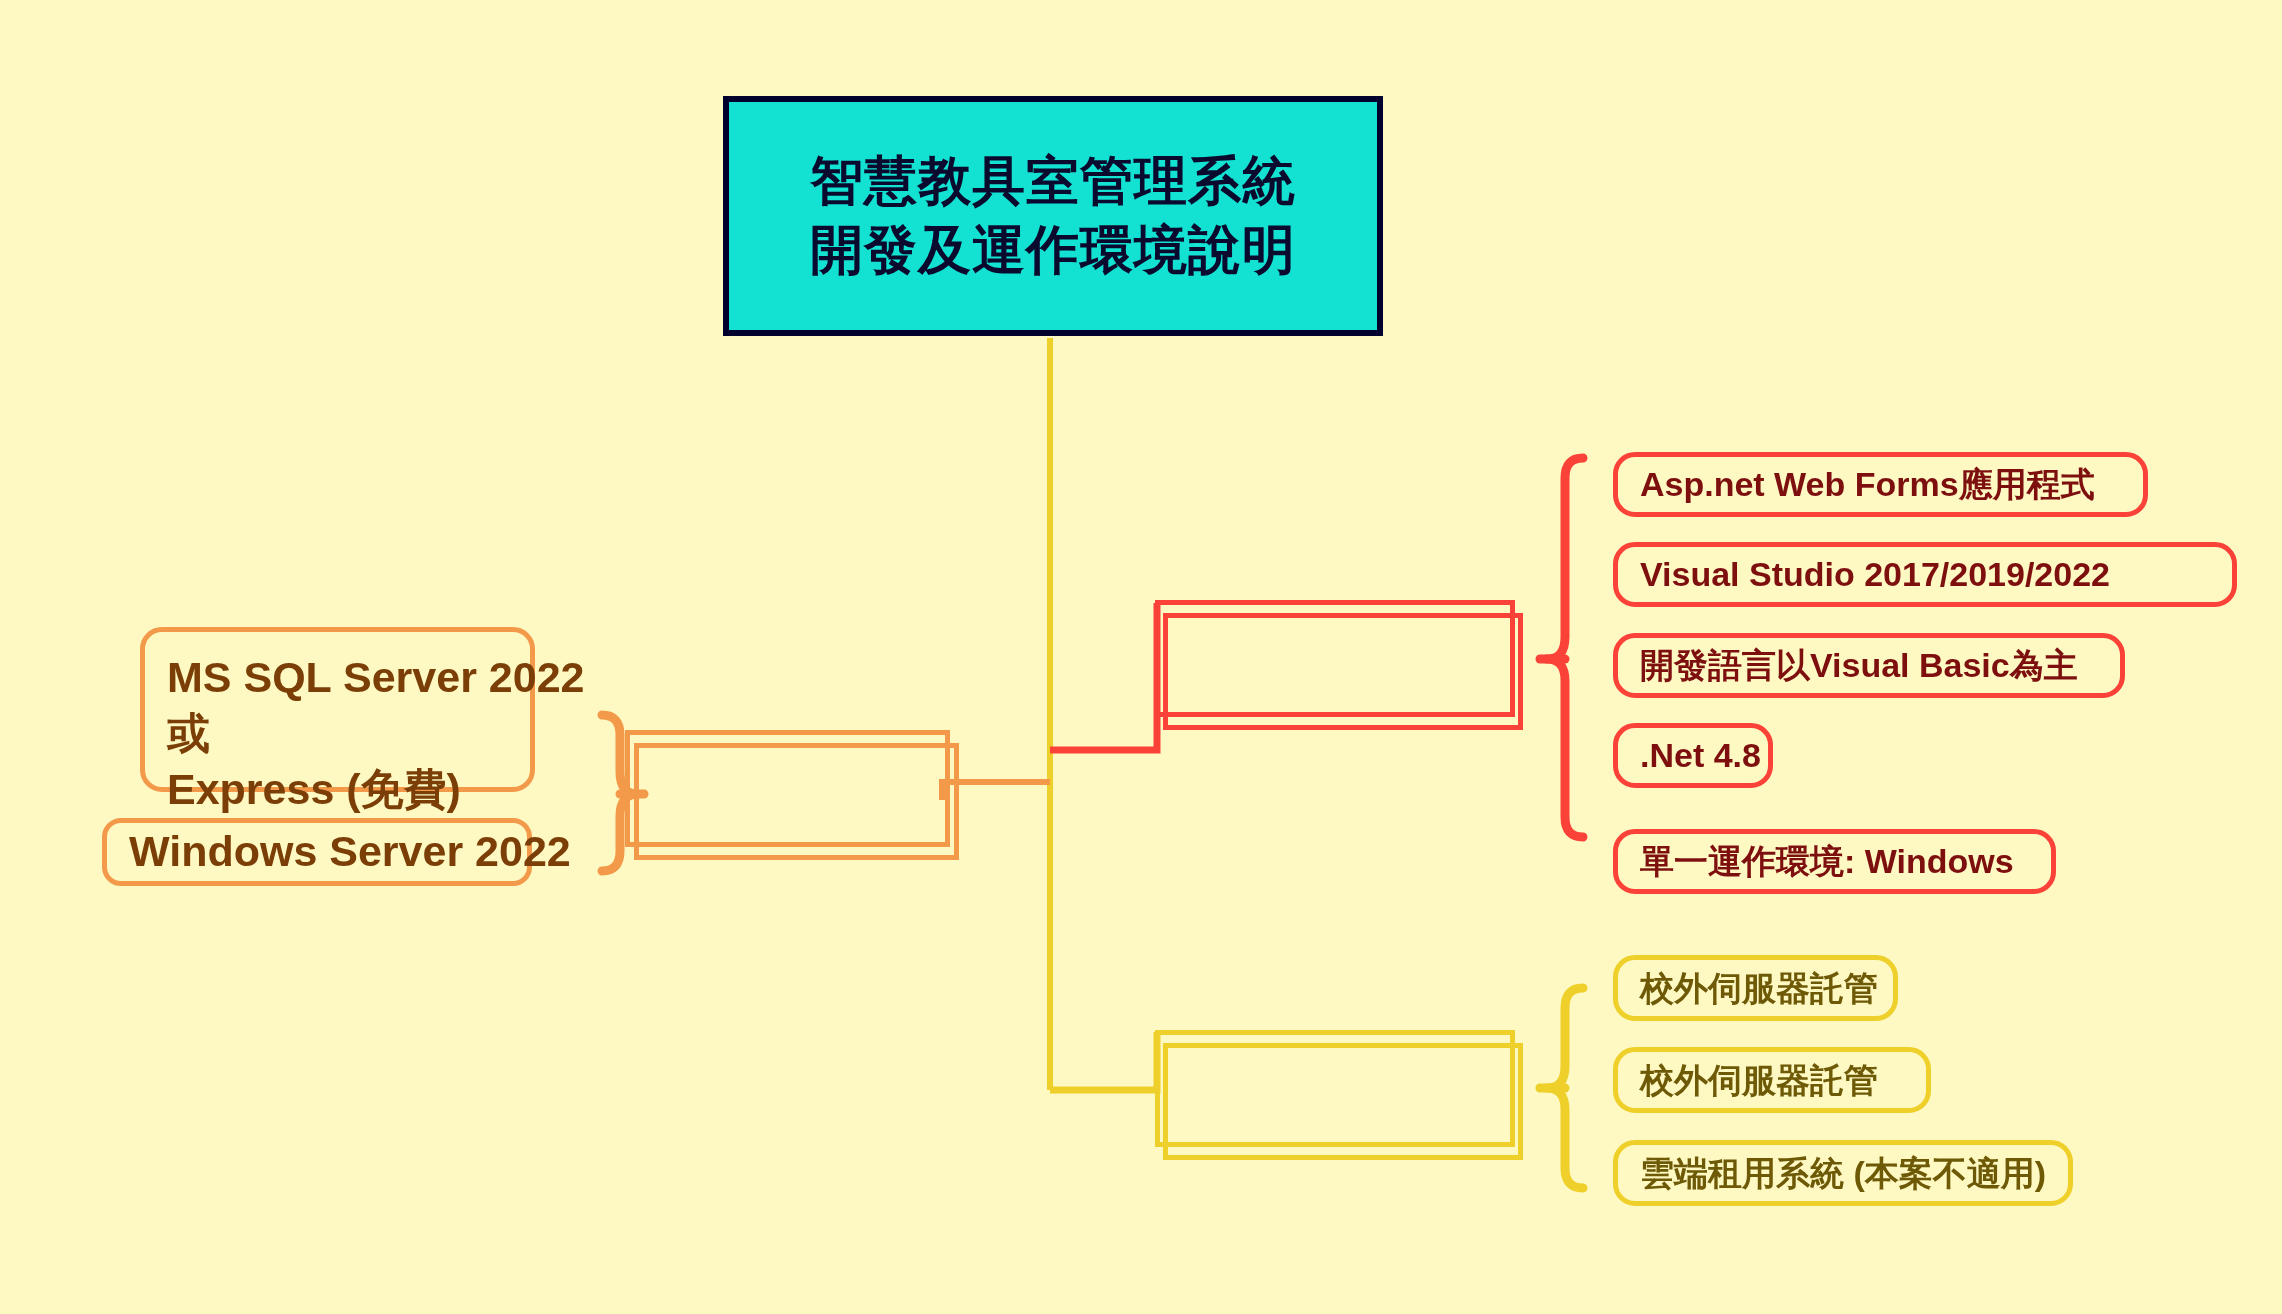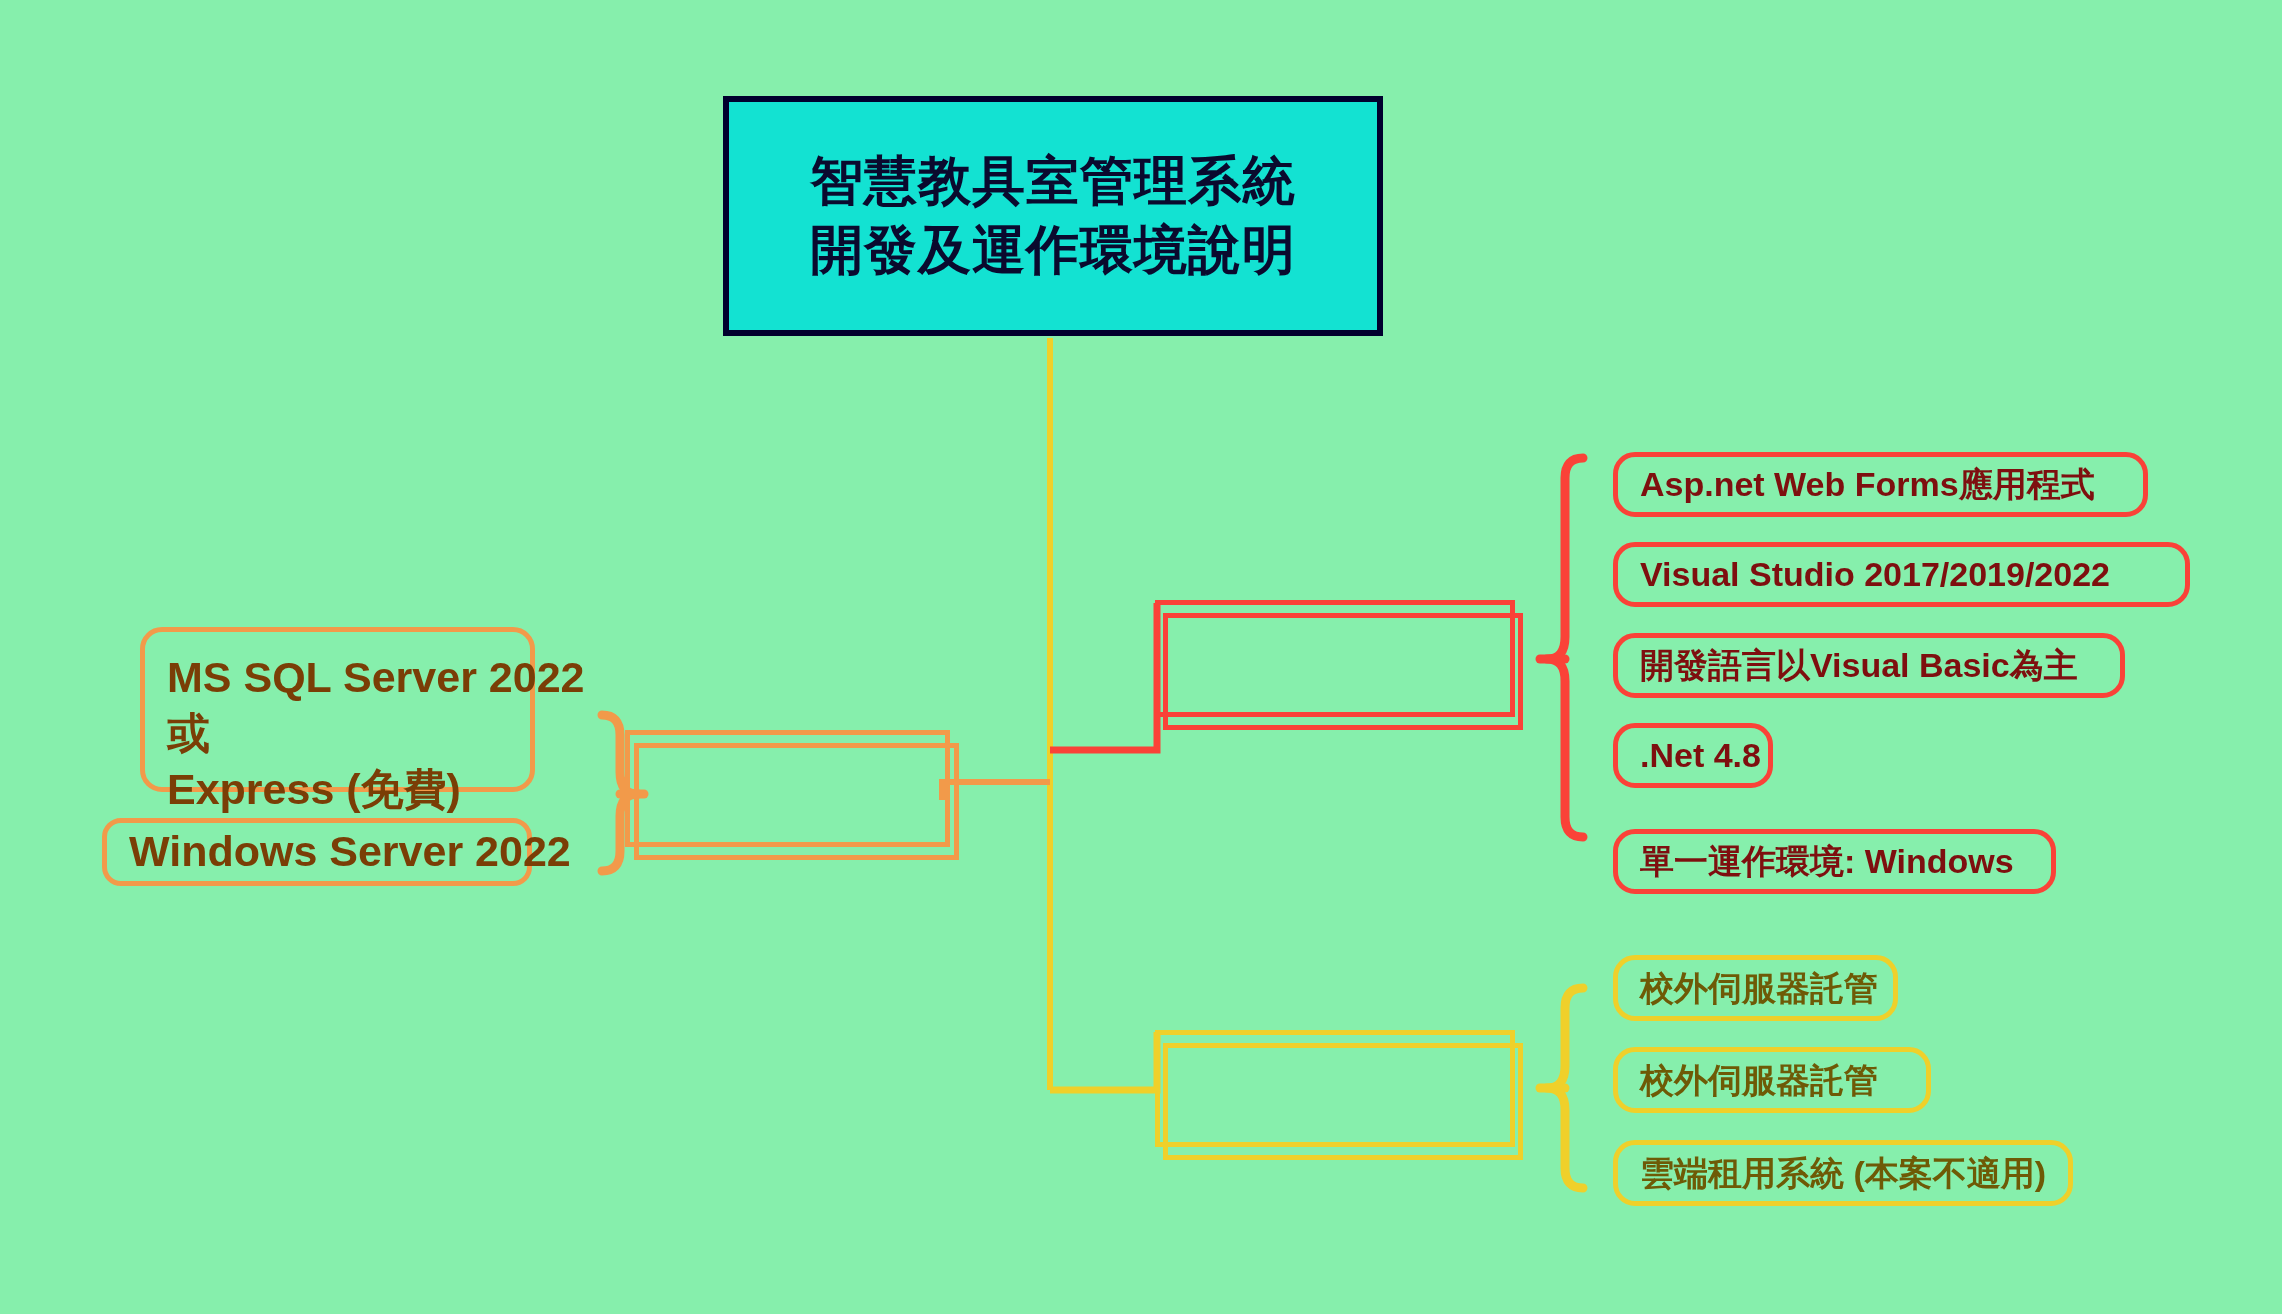--- a/index.html
+++ b/index.html
@@ -7,21 +7,21 @@
     padding: 0;
     background: #000000;
   }
   body {
     font-family: "Liberation Sans", "DejaVu Sans", sans-serif;
   }
   #canvas {
     position: relative;
     width: 2282px;
     height: 1314px;
-    background: #86efac;
+    background: #fef9c3;
     overflow: hidden;
   }
   #wires {
     position: absolute;
     left: 0;
     top: 0;
     width: 2282px;
     height: 1314px;
     pointer-events: none;
   }
@@ -157,21 +157,21 @@
 
   <div class="root-node">
     <div class="root-line">智慧教具室管理系統</div>
     <div class="root-line">開發及運作環境說明</div>
   </div>
 
   <div class="hub-shadow hub-red" style="left:1163px; top:613px; width:360px; height:117px;"></div>
   <div class="hub hub-red" style="left:1155px; top:600px; width:360px; height:117px;"></div>
 
   <div class="leaf leaf-red" style="left:1613px; top:452px; width:535px; height:65px;">Asp.net Web Forms應用程式</div>
-  <div class="leaf leaf-red" style="left:1613px; top:542px; width:577px; height:65px;">Visual Studio 2017/2019/2022</div>
+  <div class="leaf leaf-red" style="left:1613px; top:542px; width:624px; height:65px;">Visual Studio 2017/2019/2022</div>
   <div class="leaf leaf-red" style="left:1613px; top:633px; width:512px; height:65px;">開發語言以Visual Basic為主</div>
   <div class="leaf leaf-red" style="left:1613px; top:723px; width:160px; height:65px;">.Net 4.8</div>
   <div class="leaf leaf-red" style="left:1613px; top:812px; width:443px; height:65px;margin-top:17px;">單一運作環境: Windows</div>
 
   <div class="hub-shadow hub-orange" style="left:634px; top:743px; width:325px; height:117px;"></div>
   <div class="hub hub-orange" style="left:625px; top:730px; width:325px; height:117px;"></div>
 
   <div class="leaf leaf-orange multiline" style="left:140px; top:627px; width:395px; height:165px;">MS SQL Server 2022
 或
 Express (免費)</div>

